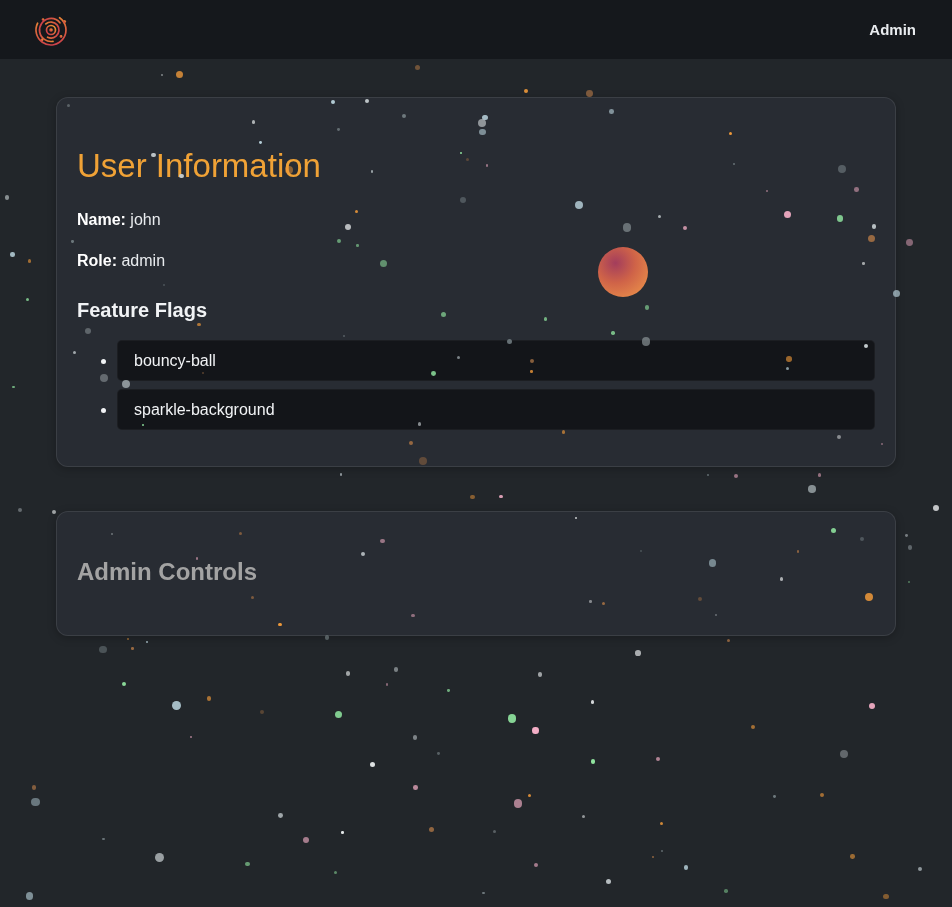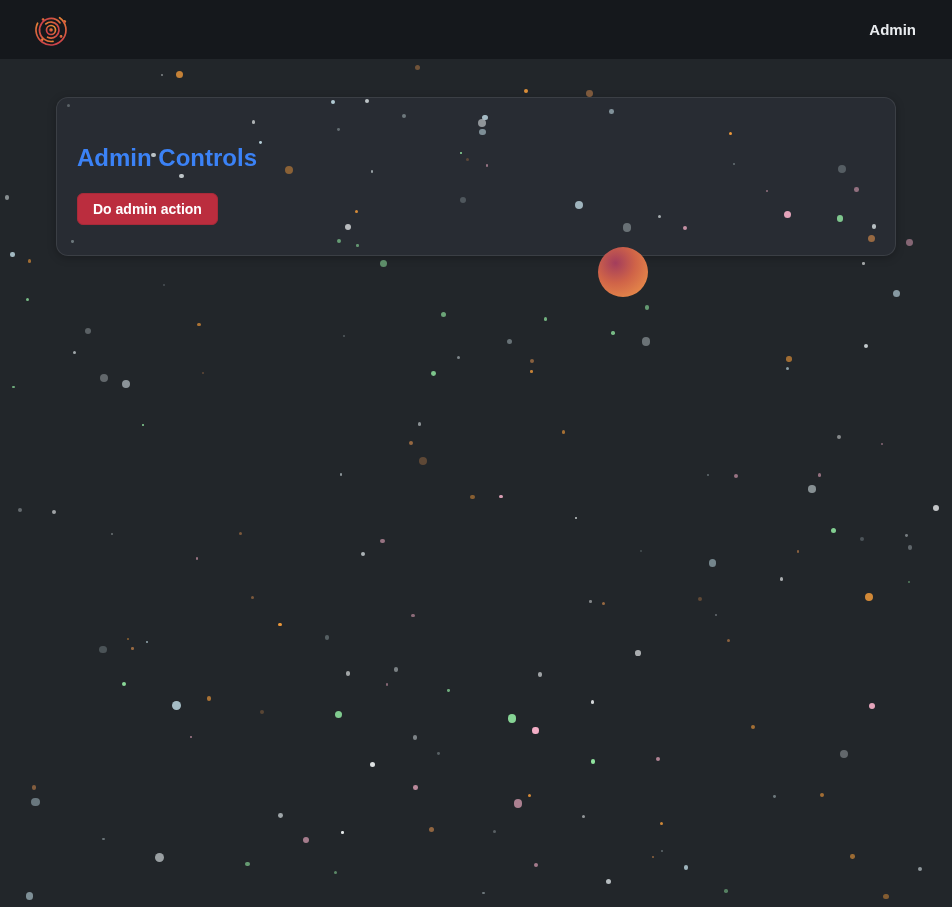--- a/index.html
+++ b/index.html
@@ -93,21 +93,21 @@
     padding: 8px 16px;
     font-size: 16px;
     line-height: 23px;
     color: #f1f3f5;
   }
 
   
   .admin-title {
     font-size: 24px;
     font-weight: 700;
-    color: #3b82f6;
+    color: #a3a3a3;
     margin: 22px 0 21px;
   }
   .btn-danger {
     display: inline-block;
     background: #bb2d3e;
     color: #fff;
     border: 1px solid #a82a39;
     border-radius: 6px;
     font-family: "Liberation Sans", sans-serif;
     font-size: 14px;
@@ -167,24 +167,47 @@
         <circle cx="12" cy="31" r="1.4"></circle>
         <circle cx="13" cy="10.5" r="1.3"></circle>
       </g>
     </svg>
   </div>
   <a class="nav-home">Admin</a>
 </nav>
 
 <main class="page">
 
+  <section class="card">
+    <h1 class="user-title">User Information</h1>
+
+    <p class="info-line">
+      <strong>Name:</strong>
+      <span>john</span>
+    </p>
+
+    <p class="info-line">
+      <strong>Role:</strong>
+      <span>admin</span>
+    </p>
+
+    <h2 class="flags-title">Feature Flags</h2>
+
+    <ul class="flag-list">
+      <li>
+        <span class="flag-box">bouncy-ball</span>
+      </li>
+      <li>
+        <span class="flag-box">sparkle-background</span>
+      </li>
+    </ul>
+  </section>
 
   <section class="card">
     <h2 class="admin-title">Admin Controls</h2>
-    <button class="btn-danger">Do admin action</button>
   </section>
 
 </main>
 
 <div class="bouncy-ball" style="background: radial-gradient(circle at 35% 32%, rgb(163, 61, 92) 0%, rgb(207, 99, 72) 42%, rgb(240, 154, 74) 100%);"></div>
 
 <div id="sparkle-layer">
     <div class="sparkle" style="height: 3.1px; width: 3.1px; left: 66.8px; top: 104.4px; background: rgb(154, 163, 167); opacity: 0.45;"></div>
     <div class="sparkle" style="height: 3.1px; width: 3.1px; left: 528.1px; top: 793.6px; background: rgb(240, 154, 58); opacity: 0.87;"></div>
     <div class="sparkle" style="height: 2.5px; width: 2.5px; left: 530.4px; top: 370.1px; background: rgb(240, 154, 58); opacity: 0.79;"></div>

